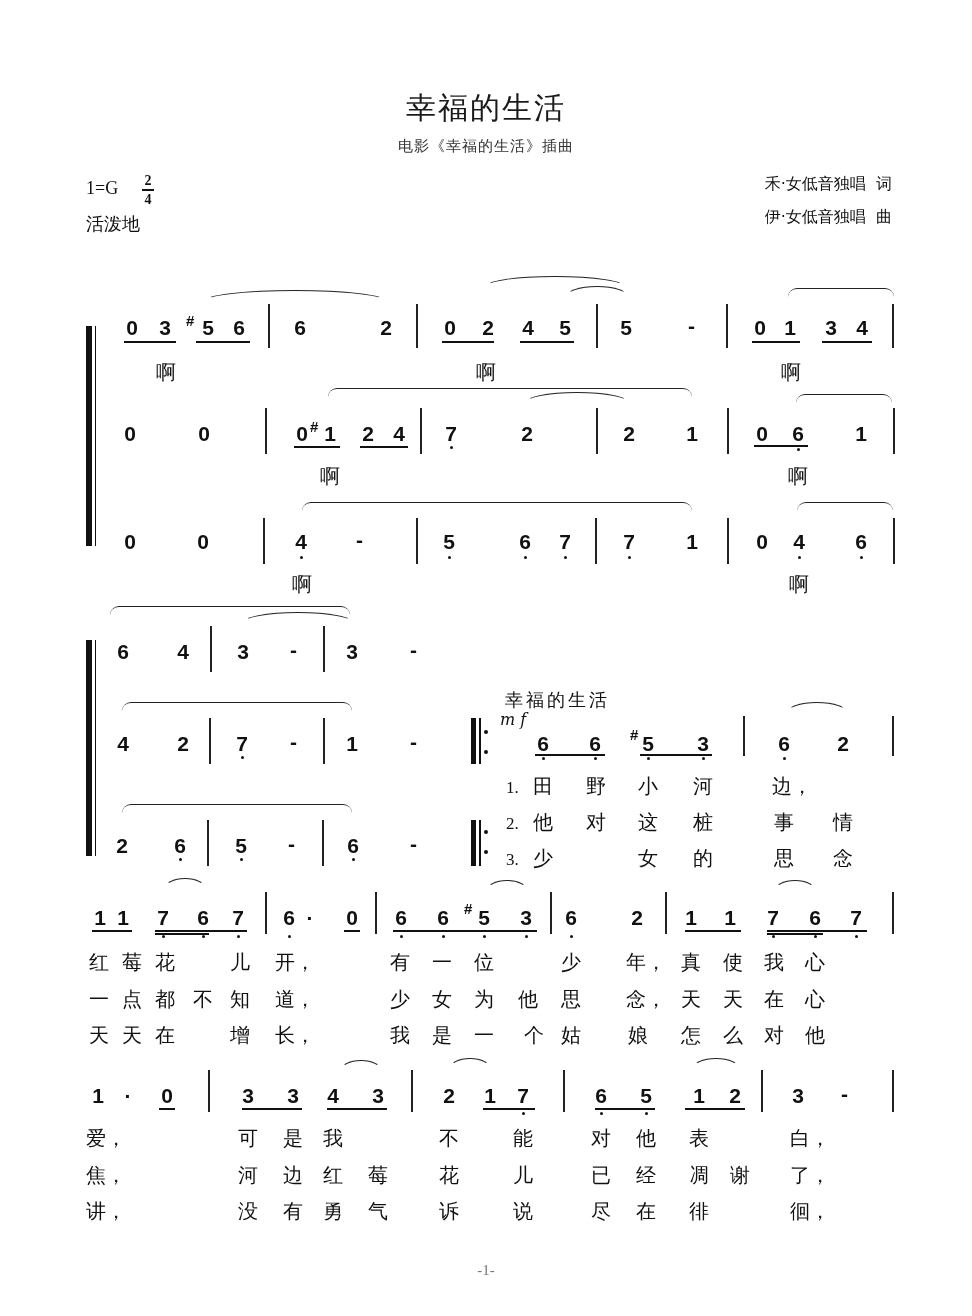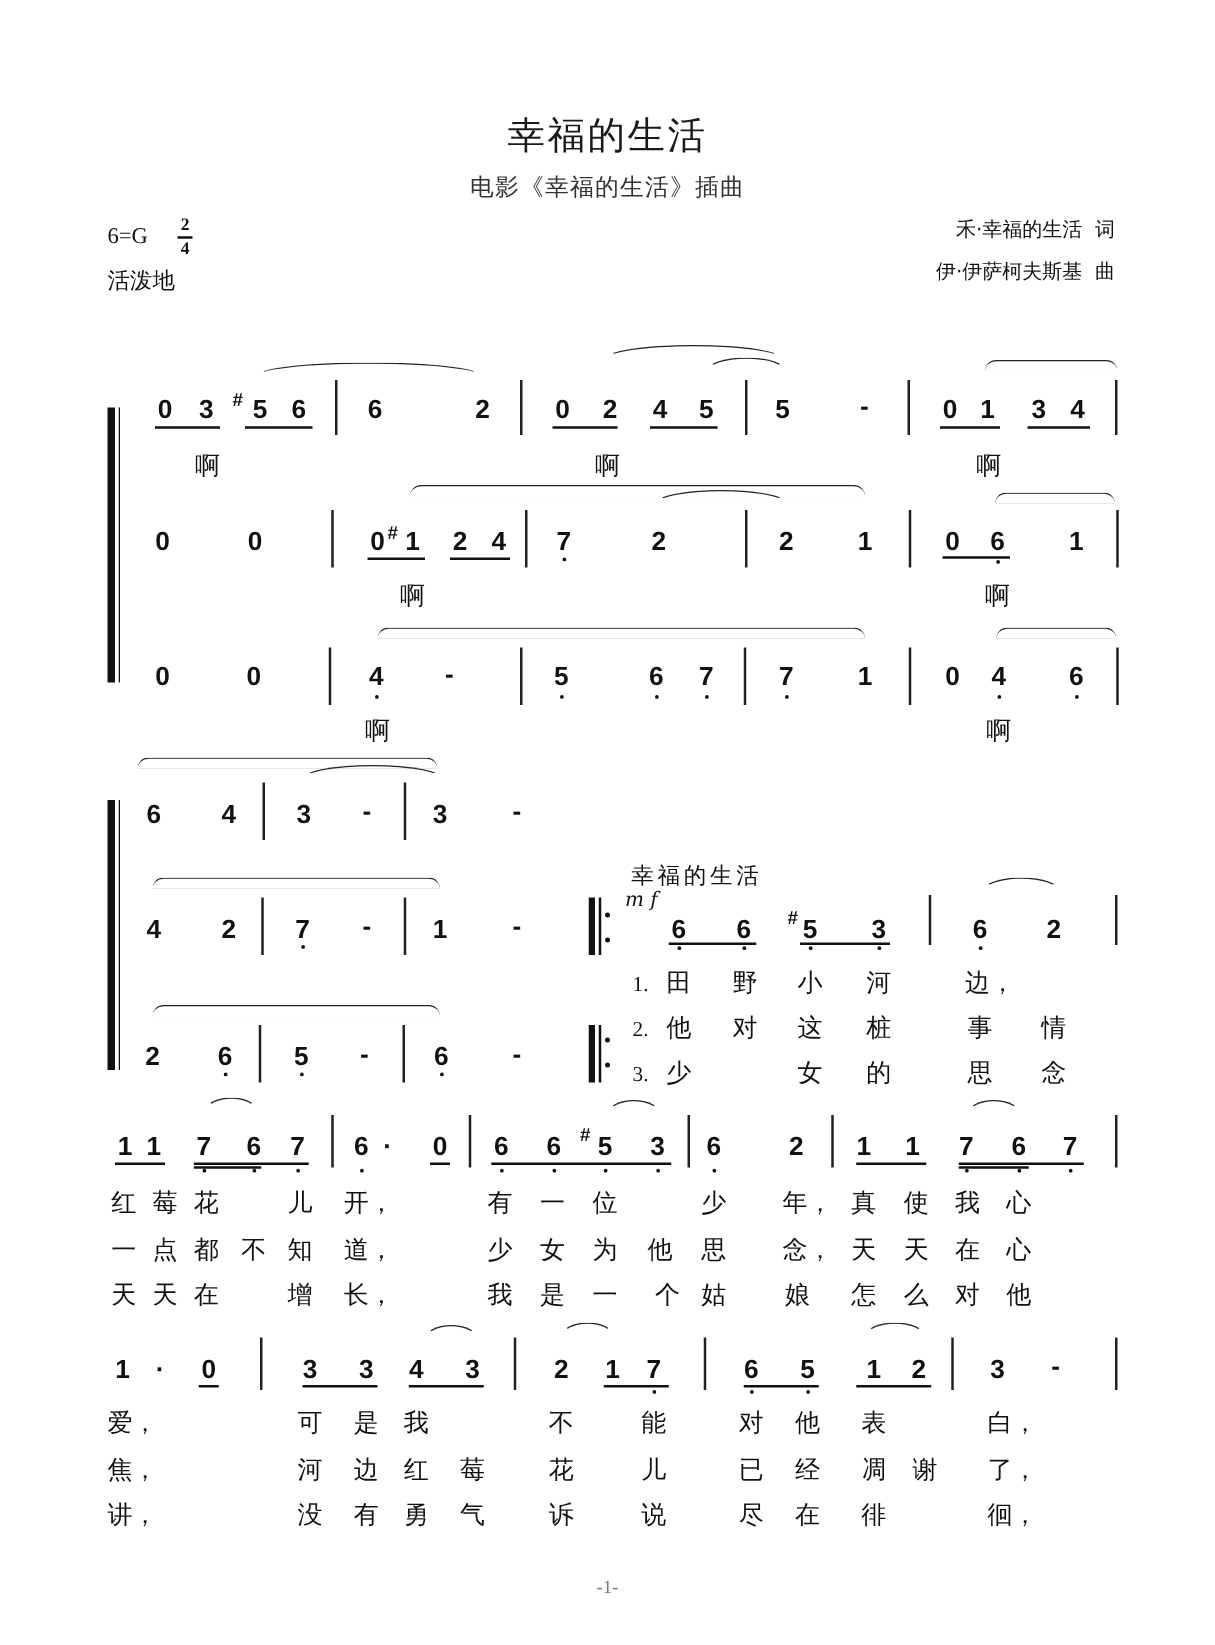--- a/index.html
+++ b/index.html
@@ -1,20 +1,20 @@
 <!DOCTYPE html>
 <html><head>
 <meta charset="utf-8">
 <style>
   html, body { margin: 0; padding: 0; background: #ffffff; }
   body { width: 972px; height: 1316px; position: relative; overflow: hidden;
          font-family: "DejaVu Sans", sans-serif; color: #111; }
   .abs { position: absolute; }
   .title { left: 0; width: 972px; top: 88px; text-align: center; font-size: 30px; letter-spacing: 2px; color: #1a1a1a; }
-  .subtitle { left: 0; width: 972px; top: 137px; text-align: center; font-size: 19px; font-family: "DejaVu Serif", serif; color: #333; letter-spacing: 1px; }
+  .subtitle { left: 0; width: 972px; top: 137px; text-align: center; font-size: 15px; font-family: "DejaVu Serif", serif; color: #333; letter-spacing: 1px; }
   .key { left: 86px; top: 178px; font-size: 18px; font-family: "Liberation Serif", serif; }
   .timesig { left: 142px; top: 173px; font-size: 14px; font-weight: bold; font-family: "Liberation Serif", serif; text-align: center; line-height: 15px; }
   .timesig .bar { width: 12px; height: 1.5px; background: #111; margin: 1px auto; }
   .tempo { left: 86px; top: 212px; font-size: 18px; }
   .credit { right: 80px; font-size: 16px; text-align: right; white-space: pre; }
   .note { font-family: "Liberation Sans", sans-serif; font-weight: bold; font-size: 21px; width: 20px; text-align: center; line-height: 24px; }
   .dotb { position: absolute; width: 3px; height: 3px; border-radius: 50%; background: #111; }
   .uline { height: 1.6px; background: #111; }
   .bar { width: 2px; background: #222; }
   .lyric { font-size: 20px; width: 24px; text-align: center; line-height: 24px; }
@@ -30,29 +30,29 @@
   .vnum { font-family: "Liberation Serif", serif; font-size: 17px; }
   .pagenum { left: 0; width: 972px; top: 1262px; text-align: center; font-size: 15px; color: #777; font-family: "Liberation Serif", serif; }
   .sharp { font-size: 15px; font-weight: bold; font-family: "Liberation Sans", sans-serif; }
   .dash { font-family: "Liberation Sans", sans-serif; font-weight: bold; font-size: 21px; }
 </style>
 </head>
 <body>
 
 <div class="abs title">幸福的生活</div>
 <div class="abs subtitle">电影《幸福的生活》插曲</div>
-<div class="abs key">6=G</div>
+<div class="abs key">1=G</div>
 <div class="abs timesig">
   <div>2</div>
   <div class="bar"></div>
   <div>4</div>
 </div>
 <div class="abs tempo">活泼地</div>
-<div class="abs credit" style="top:174px;">禾·幸福的生活  词</div>
-<div class="abs credit" style="top:207px;">伊·伊萨柯夫斯基  曲</div>
+<div class="abs credit" style="top:174px;">禾·女低音独唱  词</div>
+<div class="abs credit" style="top:207px;">伊·女低音独唱  曲</div>
 
 <div>
   <div class="abs bracket-thick" style="left:86px;top:326px;height:220px;"></div>
   <div class="abs bracket-thin" style="left:95px;top:326px;height:220px;"></div>
 
   <div>
     <div class="abs note" style="left:122px;top:316px;">0</div>
     <div class="abs note" style="left:155px;top:316px;">3</div>
     <div class="abs sharp" style="left:186px;top:312px;">#</div>
     <div class="abs note" style="left:198px;top:316px;">5</div>

